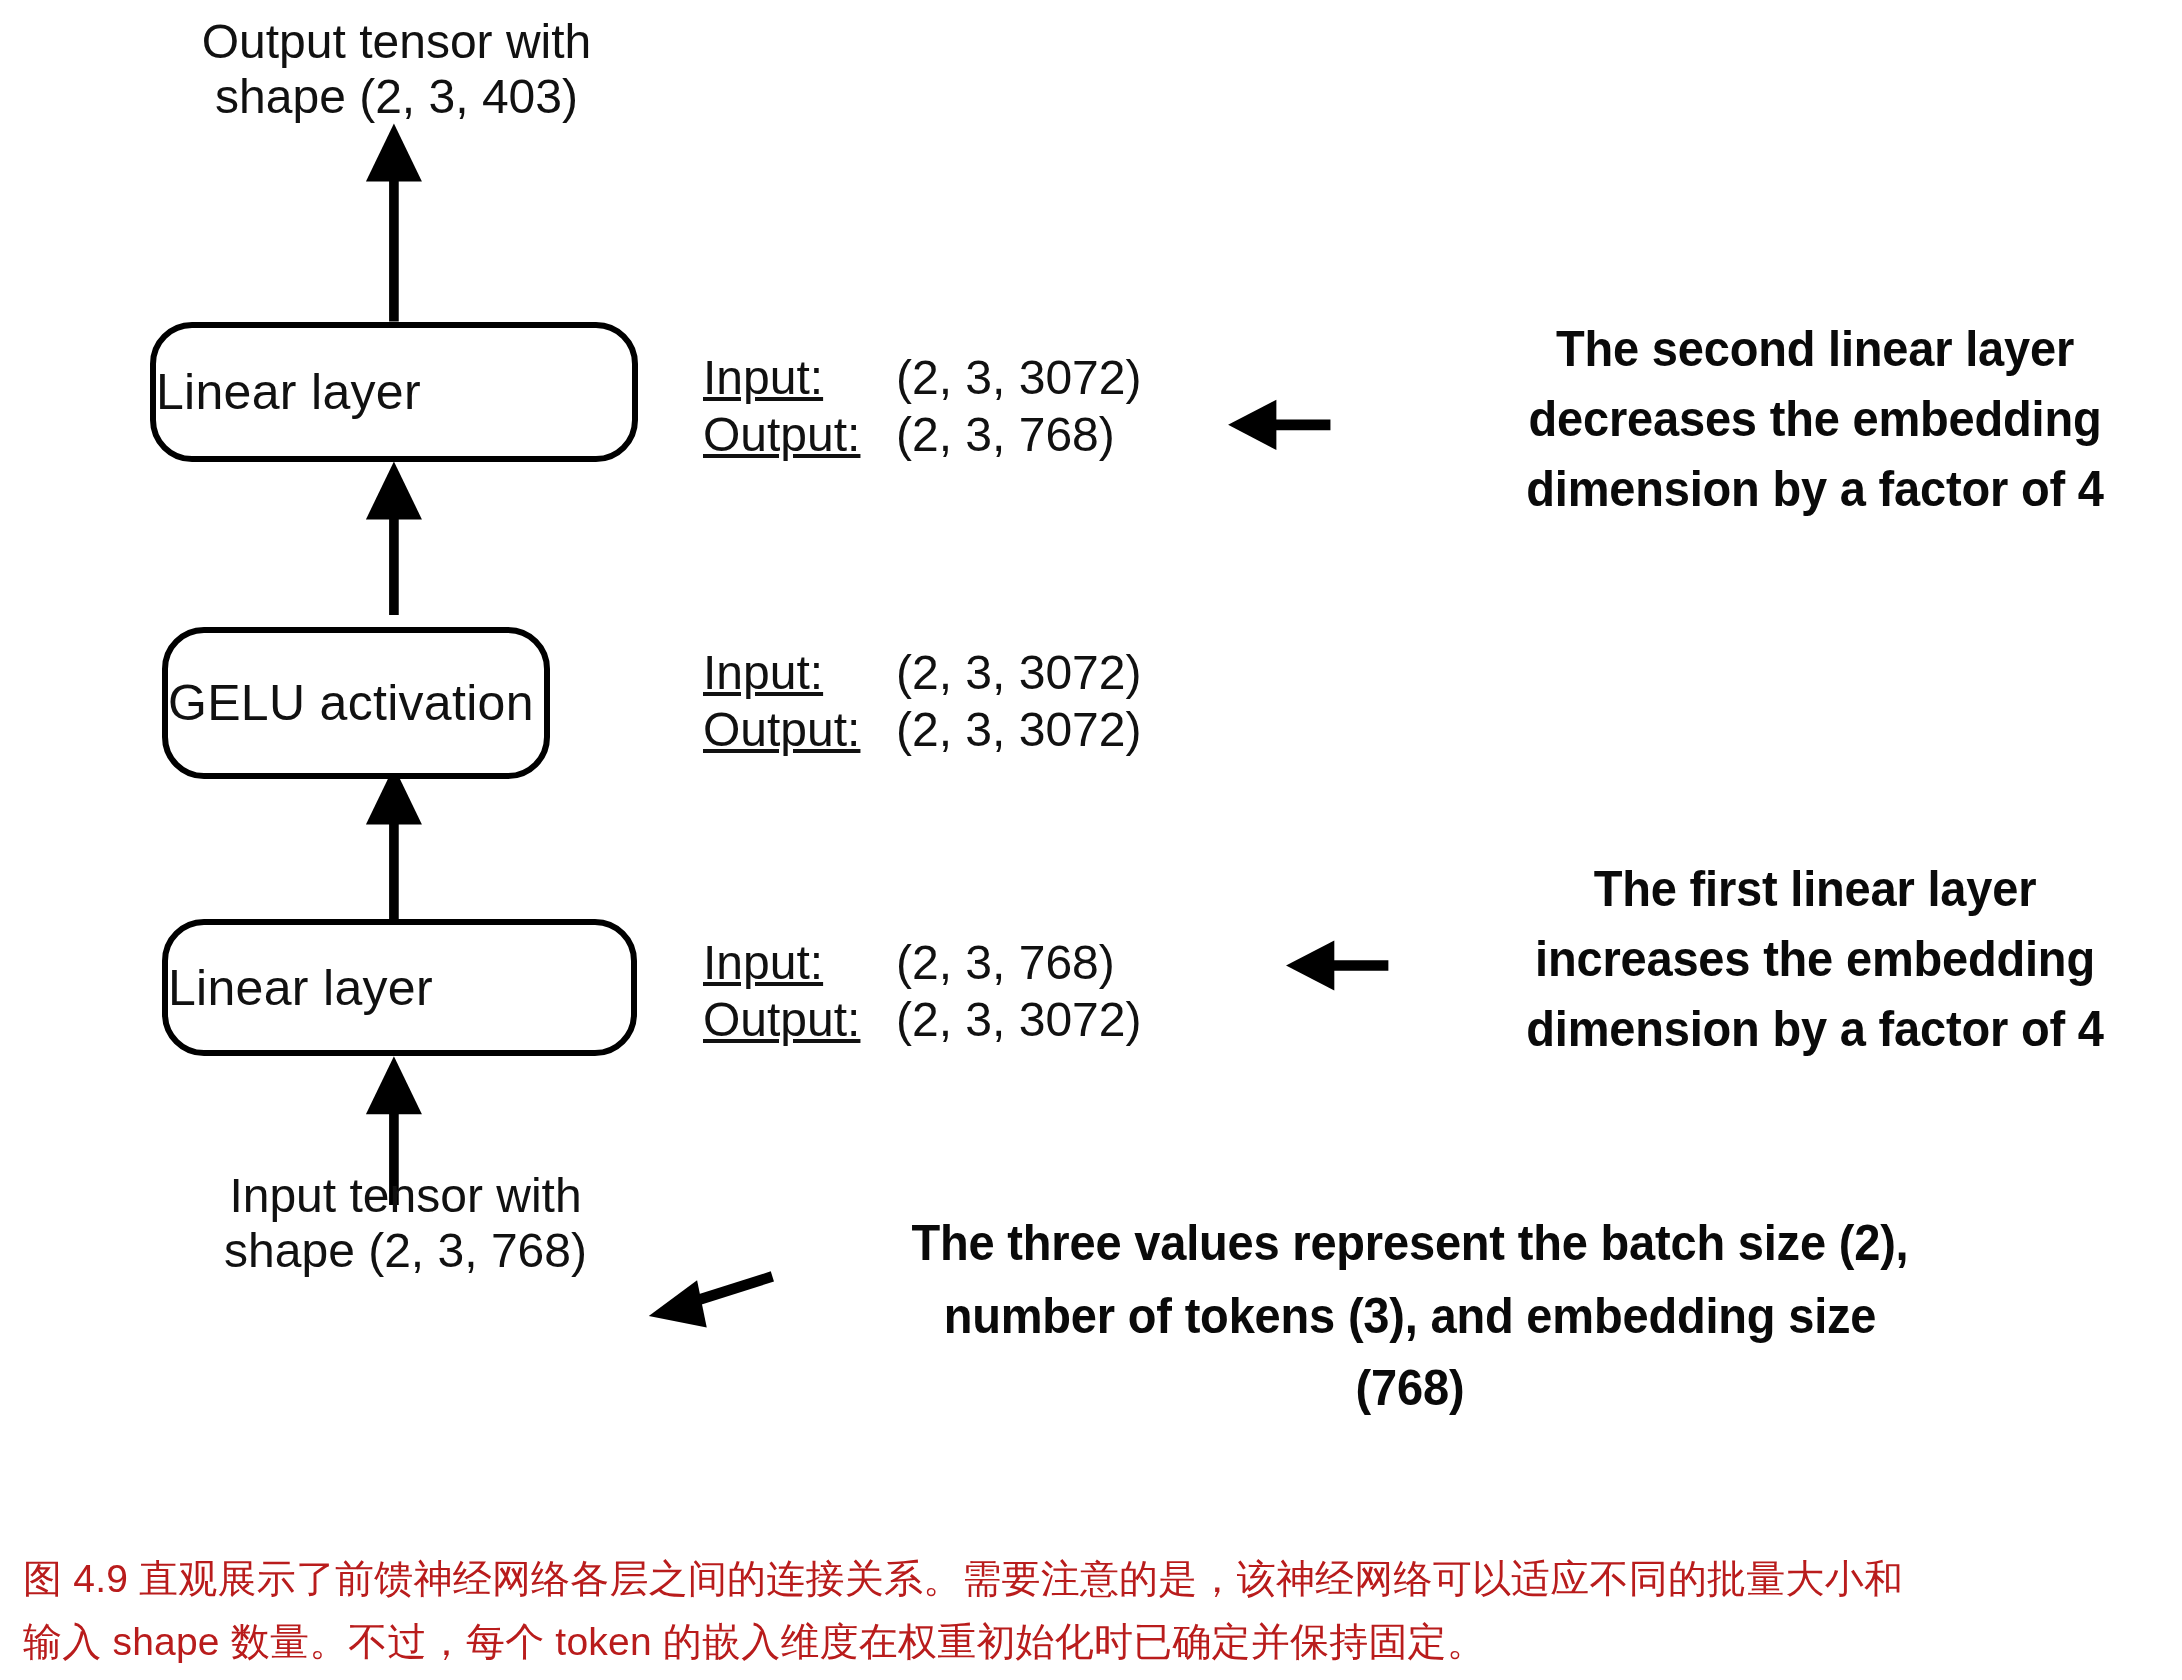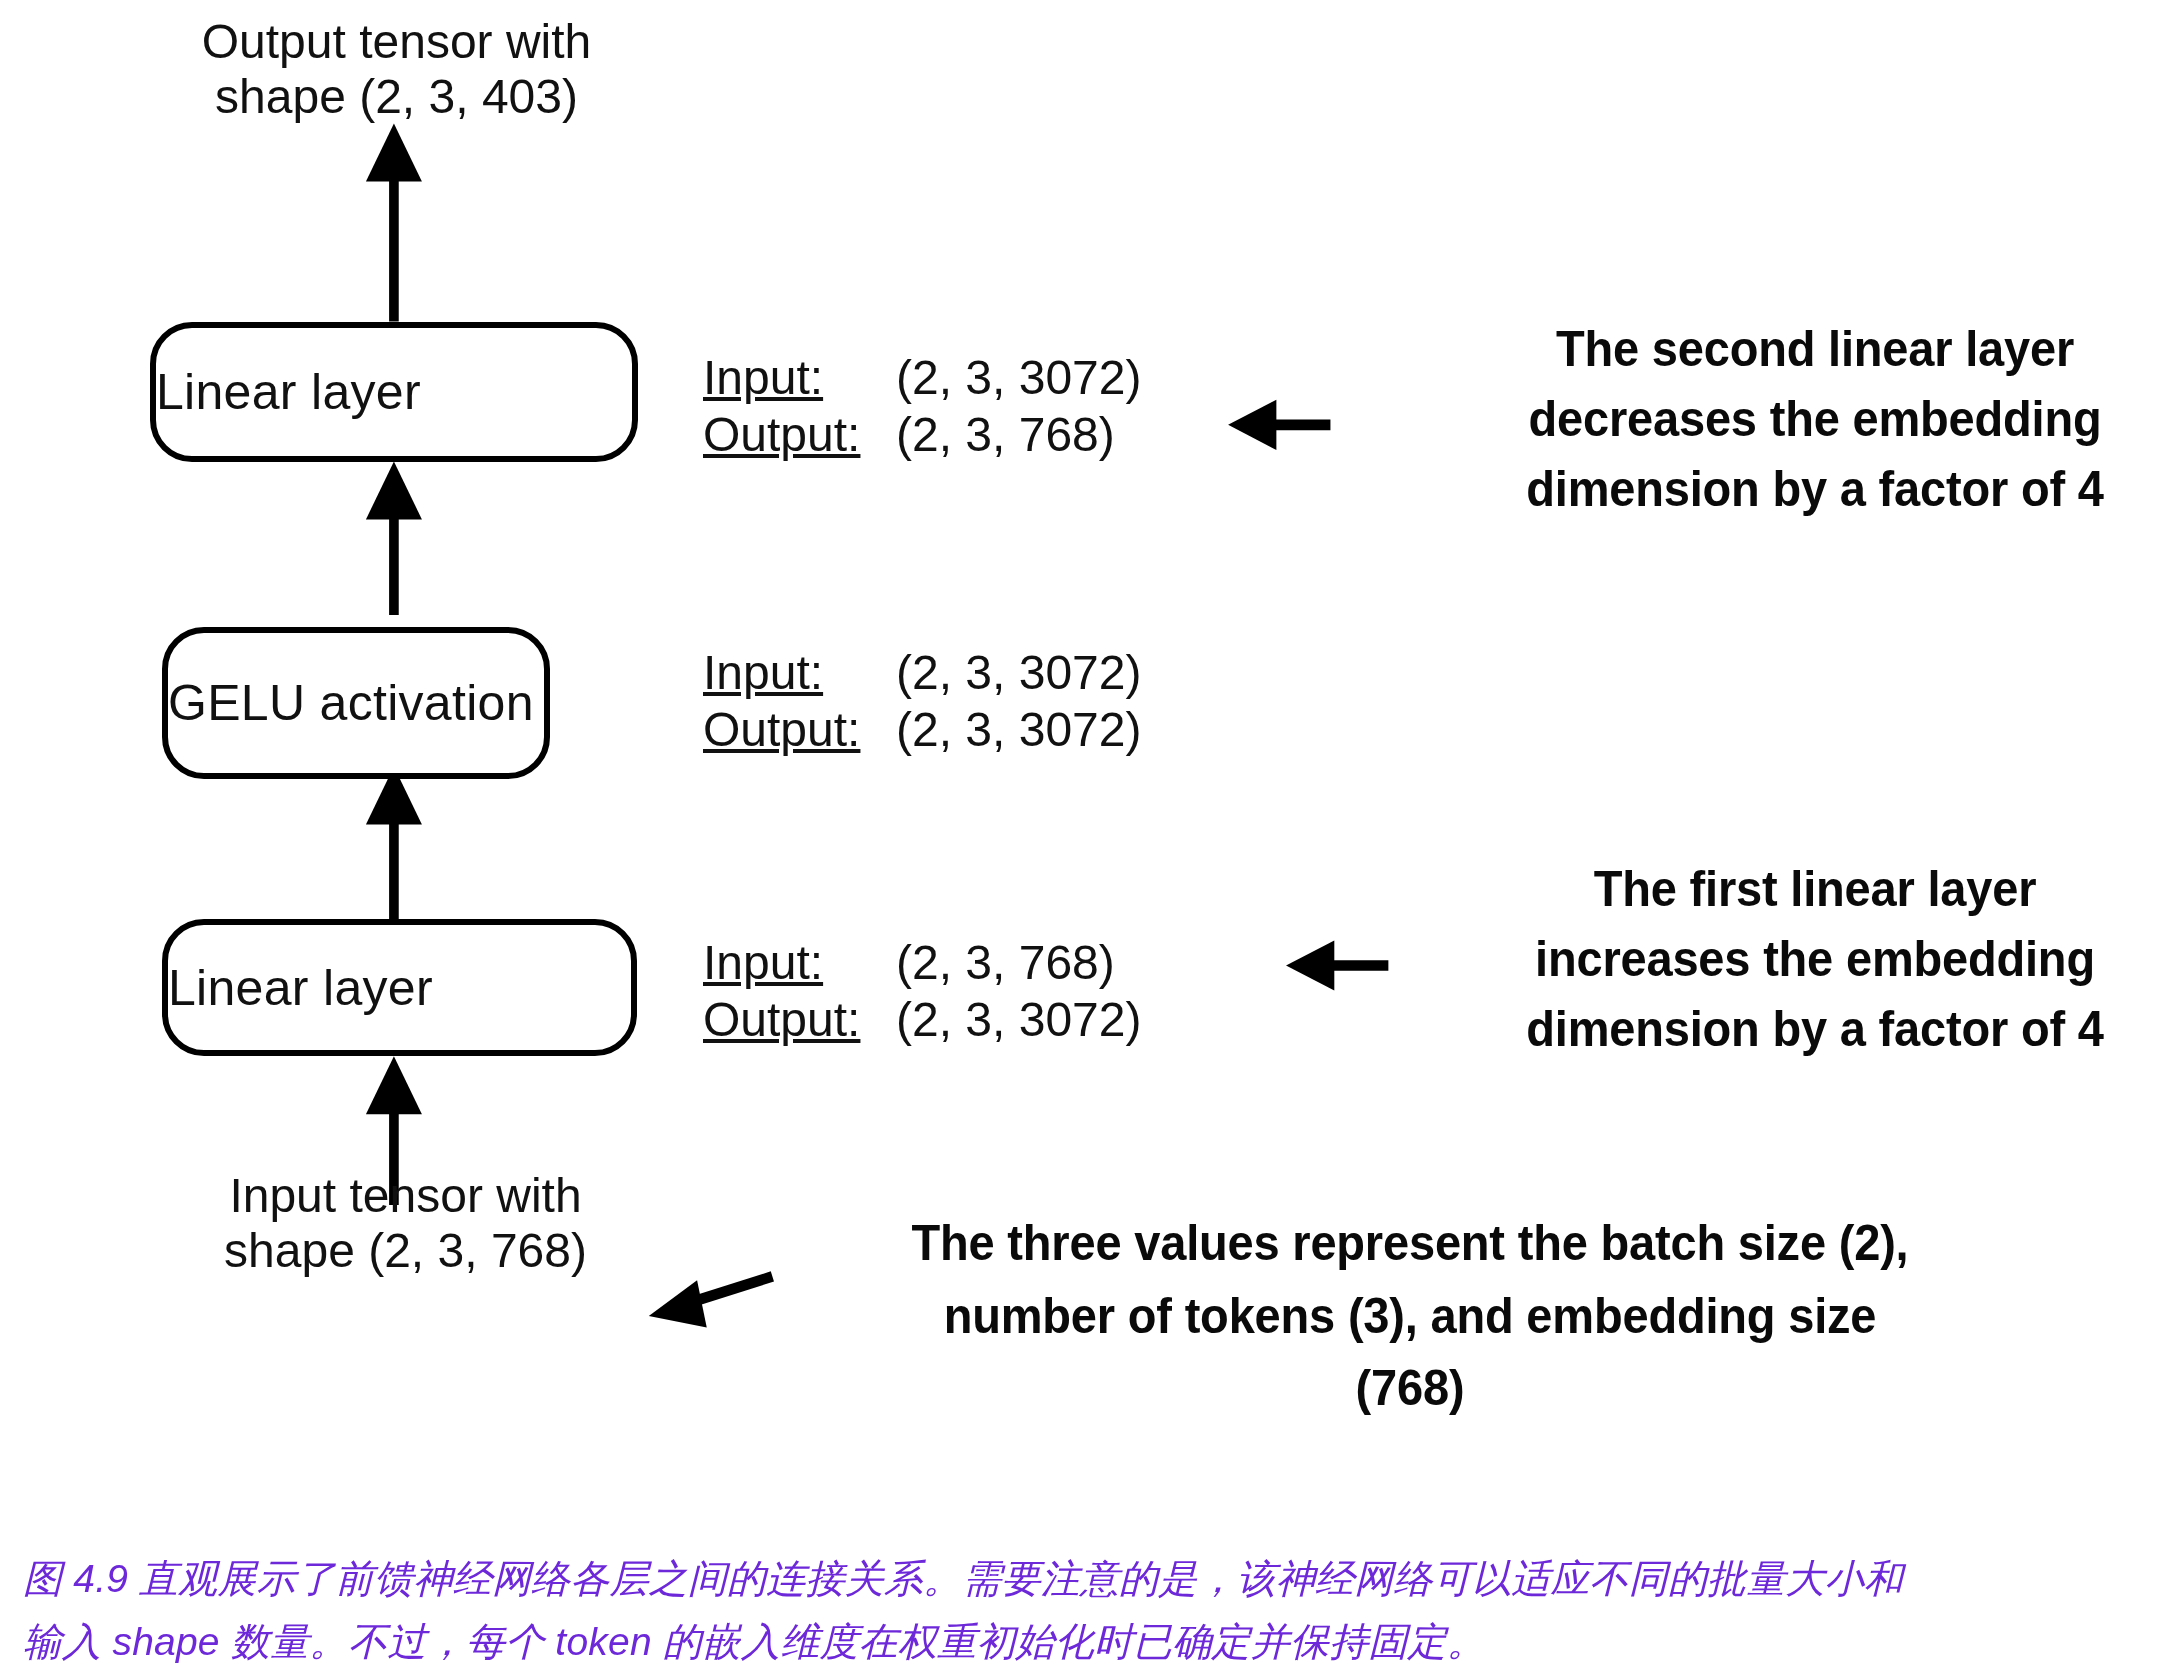--- a/index.html
+++ b/index.html
@@ -85,24 +85,23 @@
     text-align: center;
     letter-spacing: -0.2px;
     transform: scaleX(0.94);
   }
 
   
   .caption {
     position: absolute;
     font-size: 39px;
     line-height: 1.62;
-    color: #6d28d9;
+    color: #b91c1c;
     font-family: "Liberation Sans", "DejaVu Sans", sans-serif;
     letter-spacing: 0.2px;
-    font-style: italic;
   }
 
   svg.overlay {
     position: absolute;
     left: 0; top: 0;
     width: 2182px;
     height: 1680px;
     pointer-events: none;
   }
 </style>

